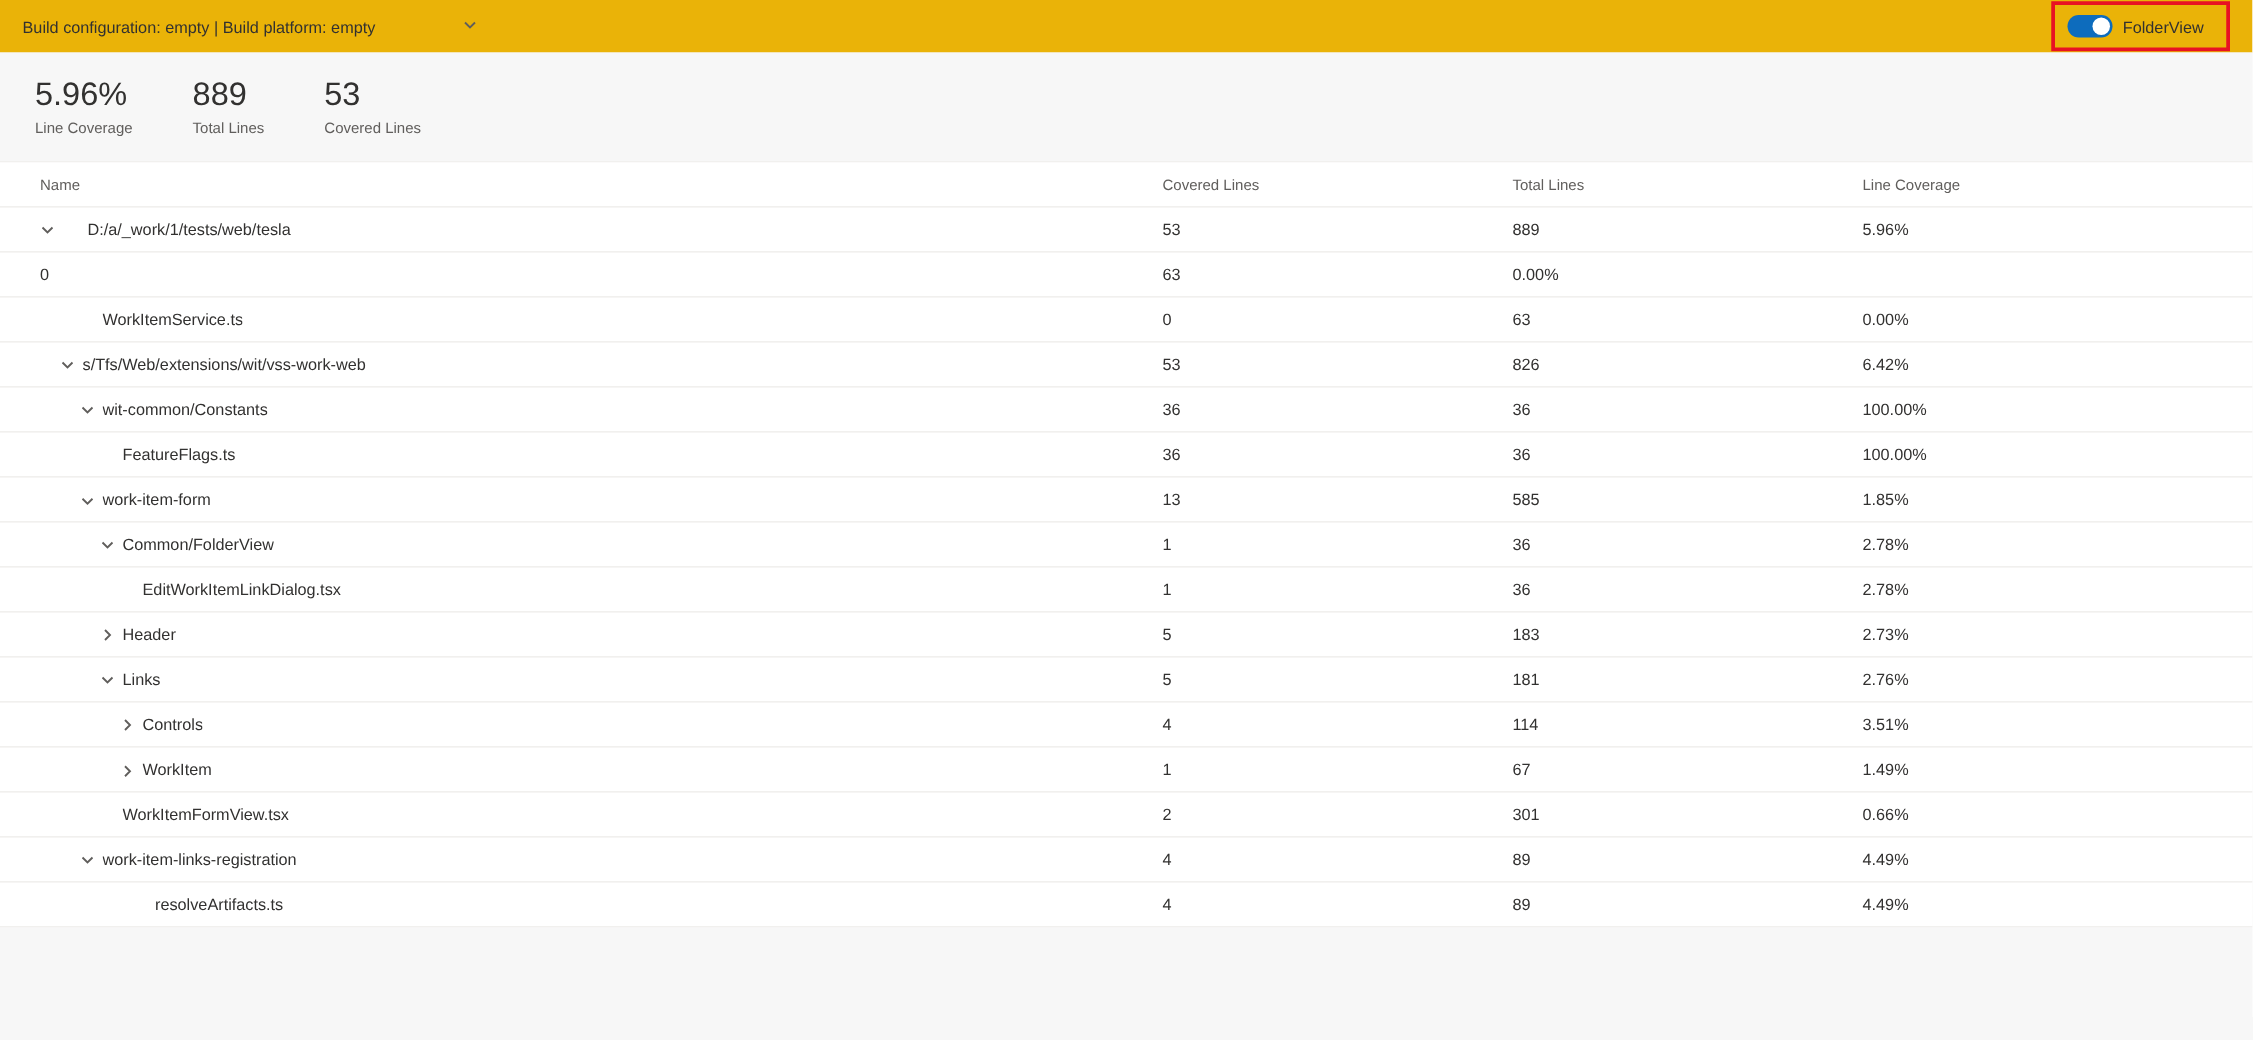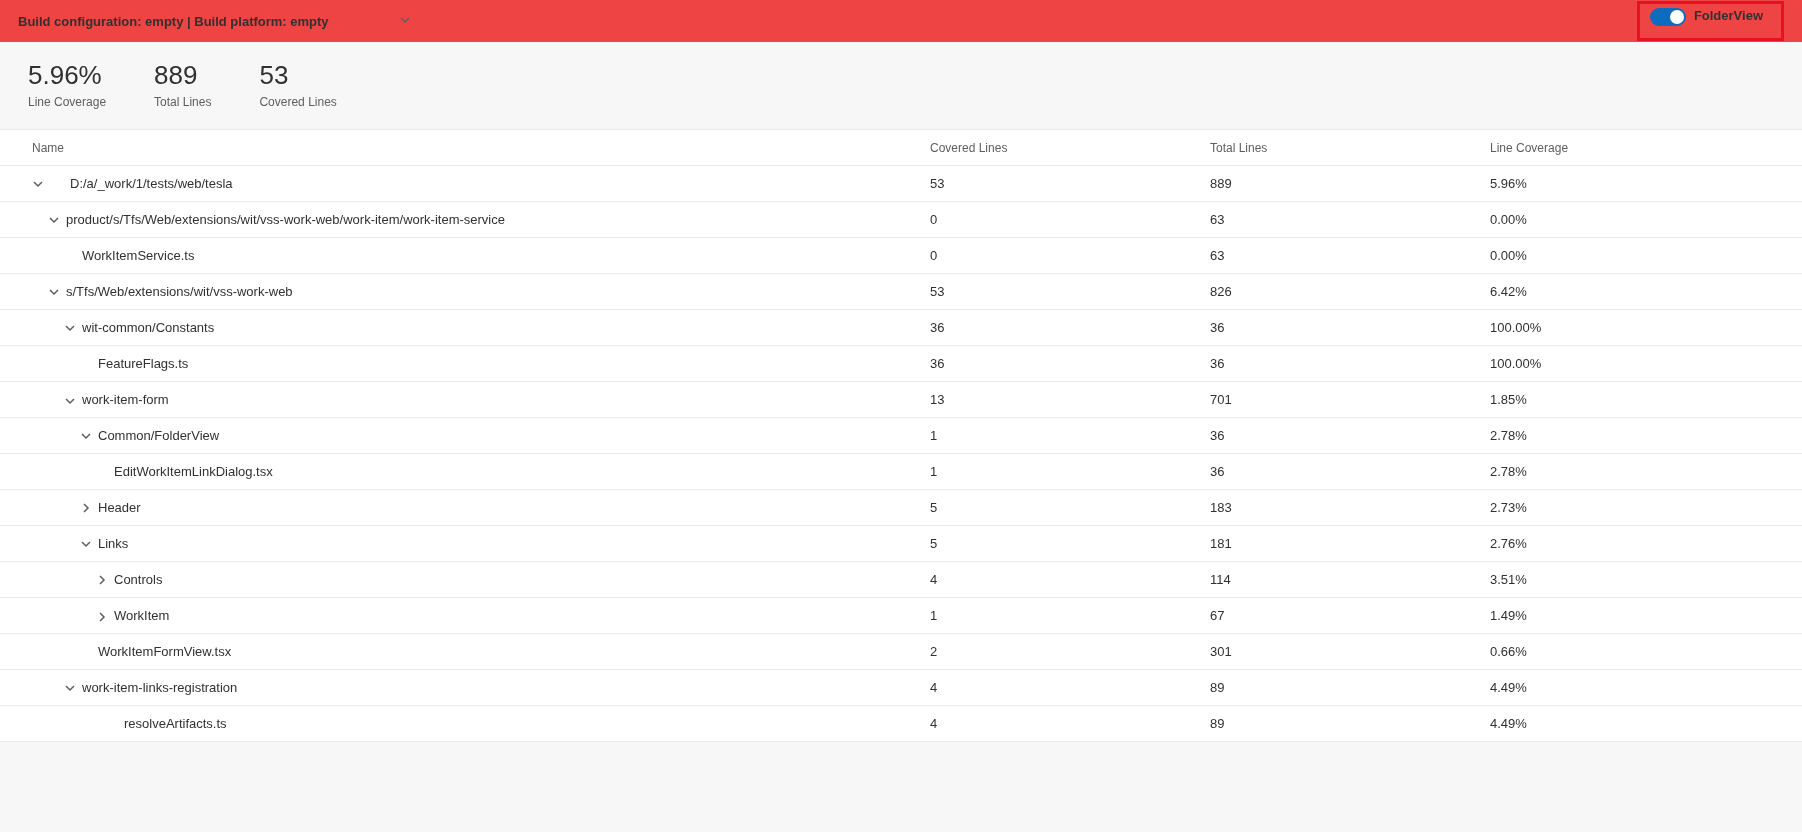--- a/index.html
+++ b/index.html
@@ -6,37 +6,36 @@
   body {
     font-family: "Segoe UI", -apple-system, BlinkMacSystemFont, sans-serif;
     font-size: 13px;
     color: #323130;
     background: #f7f7f7;
   }
   .build-config-bar {
     display: flex;
     align-items: center;
     justify-content: space-between;
-    background: #ef4444;
+    background: #eab308;
     padding: 0 18px;
     height: 42px;
     font-size: 13px;
     color: #323130;
-    font-weight: bold;
   }
   .build-config-left {
     display: flex;
     align-items: center;
     gap: 70px;
   }
   .build-config-text { font-size: 13px; }
   .chevron-down-icon svg { width: 12px; height: 12px; }
   .folder-view-box {
     display: flex;
-    align-items: flex-start;
+    align-items: center;
     gap: 8px;
     border: 3px solid #e81123;
     padding: 4px 18px 4px 10px;
     height: 40px;
   }
   .toggle {
     position: relative;
     width: 36px; height: 18px;
     background: #0d6cbd;
     border-radius: 9px;
@@ -150,28 +149,20 @@
               <path d="M2 4 L6 8 L10 4" fill="none" stroke="#605e5c" stroke-width="1.5"></path>
             </svg>
           </span>
           <span class="name-text">D:/a/_work/1/tests/web/tesla</span>
         </div>
         <div class="num-cell">53</div>
         <div class="num-cell">889</div>
         <div class="num-cell">5.96%</div>
       </div>
       <div class="trow">
-        <div class="name-cell" style="padding-left: 16px;">
-          <span class="chev">
-            <svg viewBox="0 0 12 12">
-              <path d="M2 4 L6 8 L10 4" fill="none" stroke="#605e5c" stroke-width="1.5"></path>
-            </svg>
-          </span>
-          <span class="name-text">product/s/Tfs/Web/extensions/wit/vss-work-web/work-item/work-item-service</span>
-        </div>
         <div class="num-cell">0</div>
         <div class="num-cell">63</div>
         <div class="num-cell">0.00%</div>
       </div>
       <div class="trow">
         <div class="name-cell" style="padding-left: 32px;">
           <span class="chev"></span>
           <span class="name-text">WorkItemService.ts</span>
         </div>
         <div class="num-cell">0</div>
@@ -216,21 +207,21 @@
       <div class="trow">
         <div class="name-cell" style="padding-left: 32px; align-items: flex-end;">
           <span class="chev">
             <svg viewBox="0 0 12 12">
               <path d="M2 4 L6 8 L10 4" fill="none" stroke="#605e5c" stroke-width="1.5"></path>
             </svg>
           </span>
           <span class="name-text">work-item-form</span>
         </div>
         <div class="num-cell">13</div>
-        <div class="num-cell">701</div>
+        <div class="num-cell">585</div>
         <div class="num-cell">1.85%</div>
       </div>
       <div class="trow">
         <div class="name-cell" style="padding-left: 48px;">
           <span class="chev">
             <svg viewBox="0 0 12 12">
               <path d="M2 4 L6 8 L10 4" fill="none" stroke="#605e5c" stroke-width="1.5"></path>
             </svg>
           </span>
           <span class="name-text">Common/FolderView</span>

